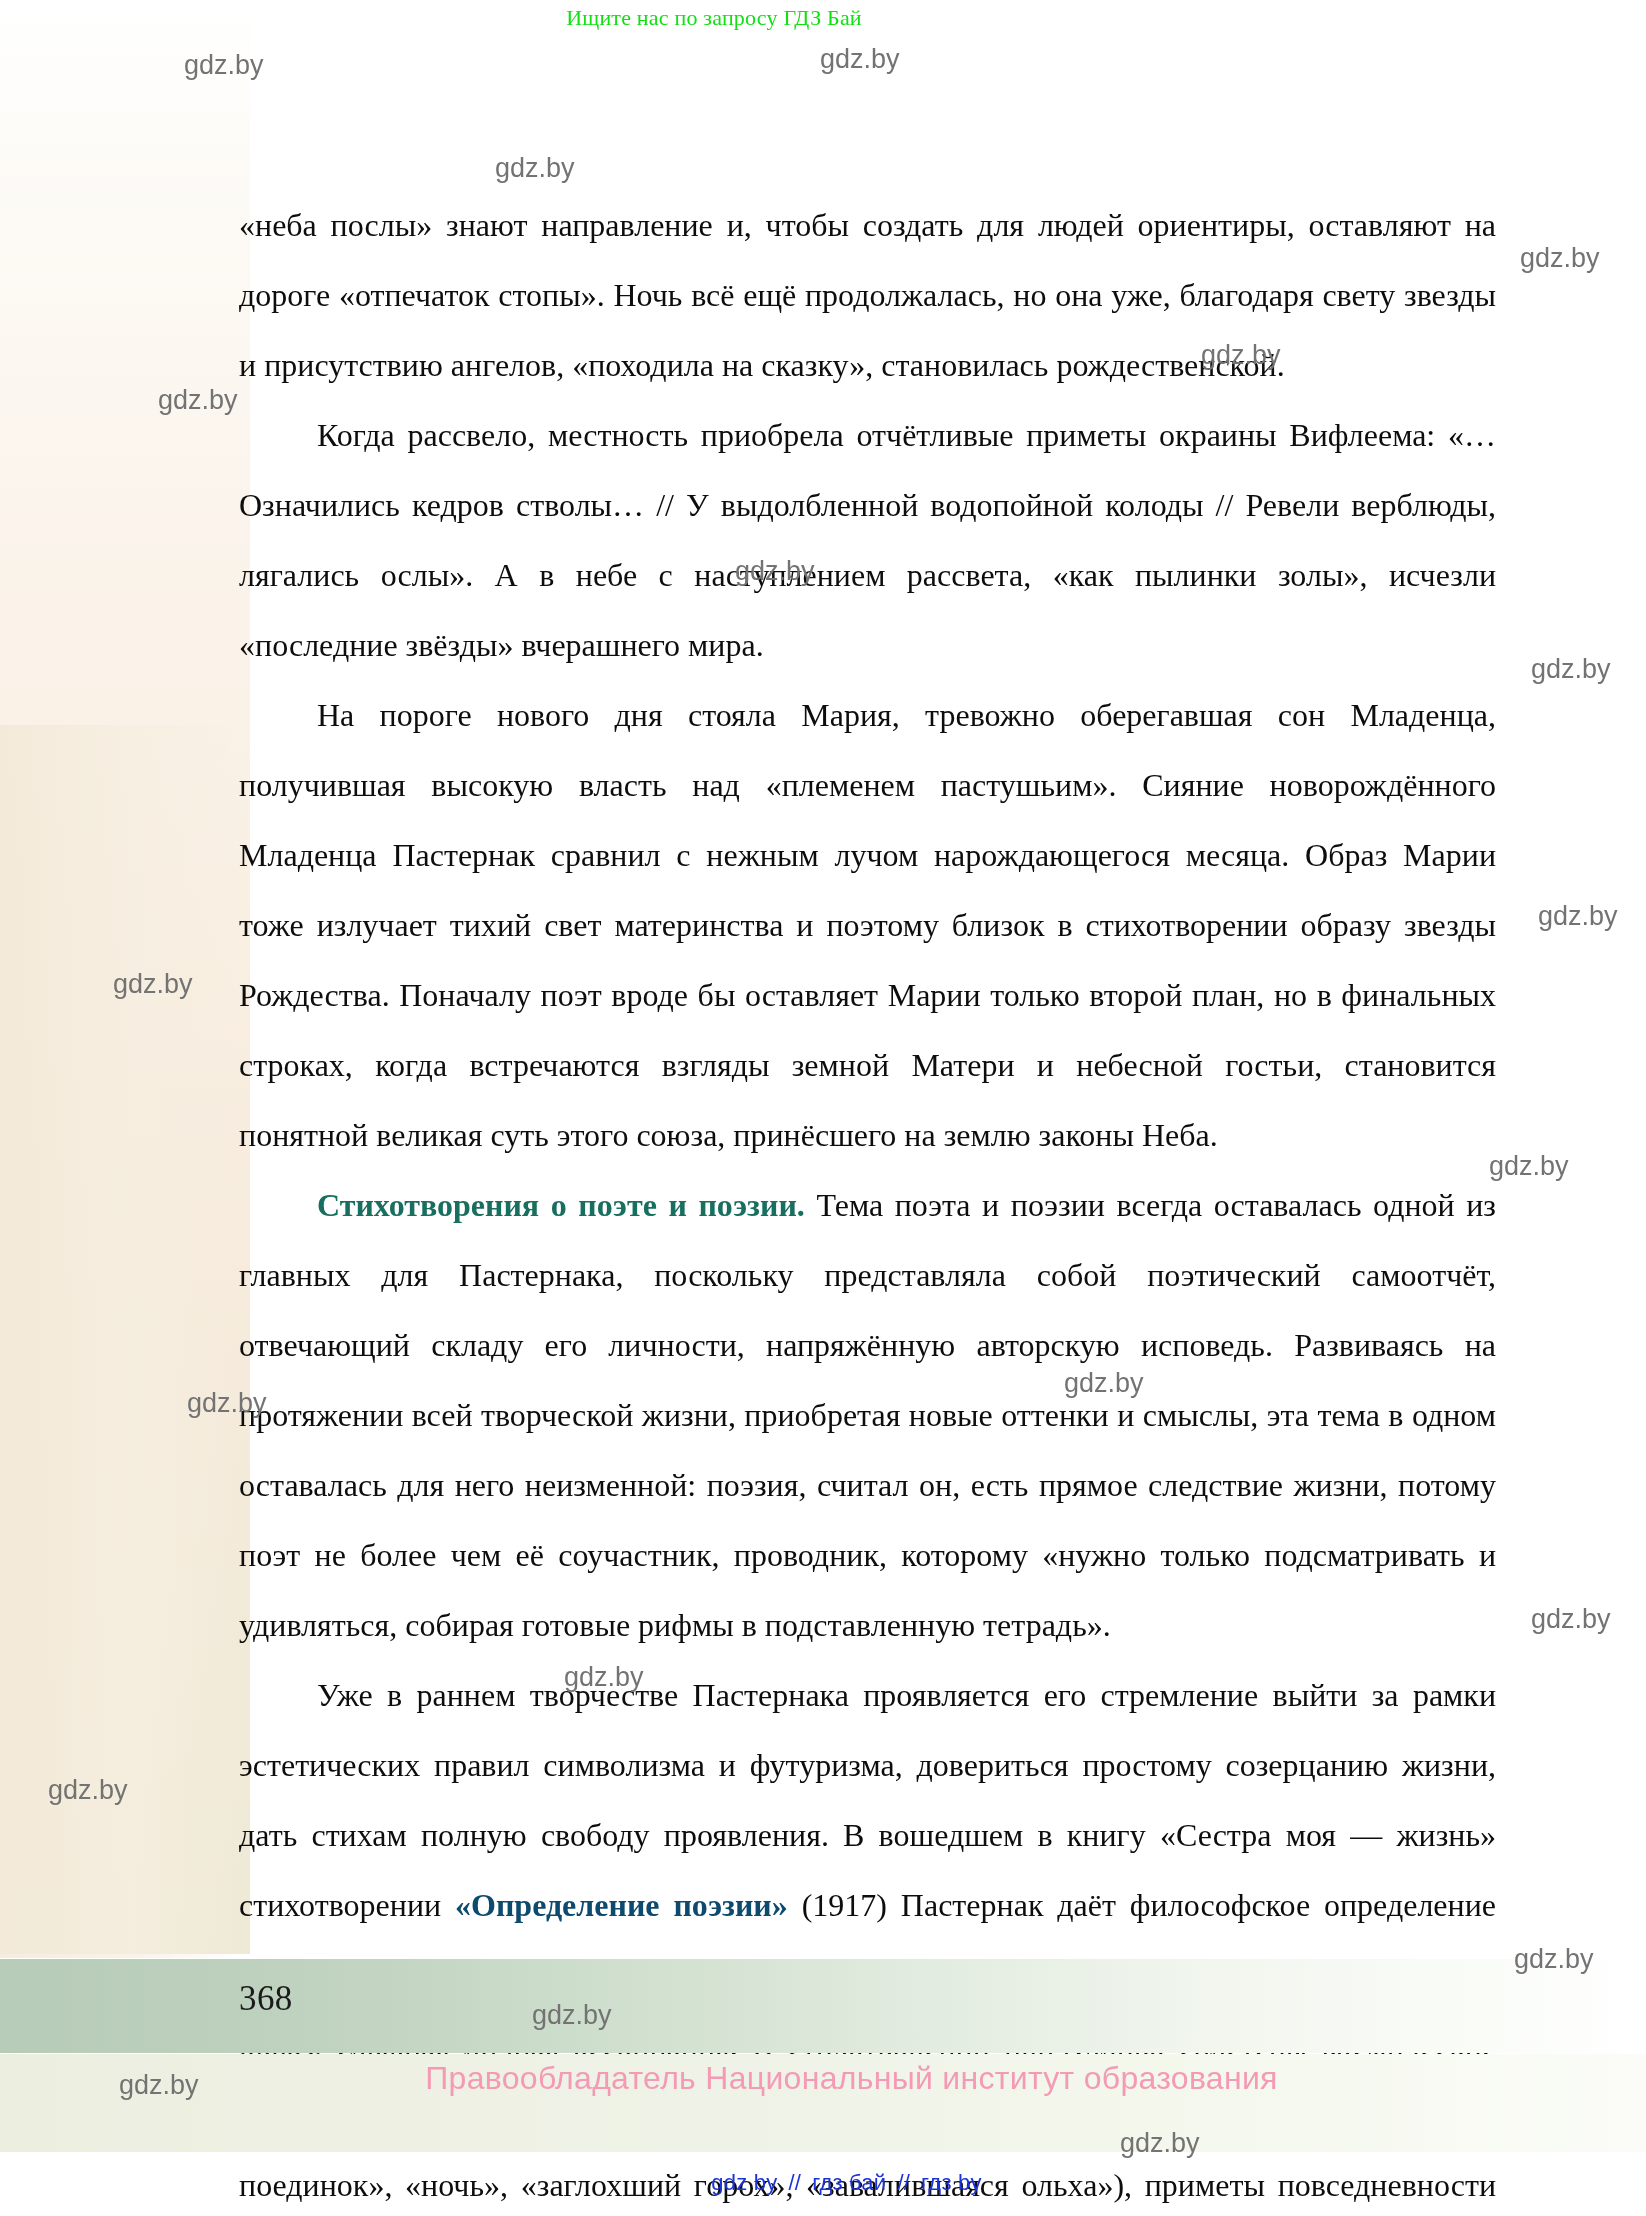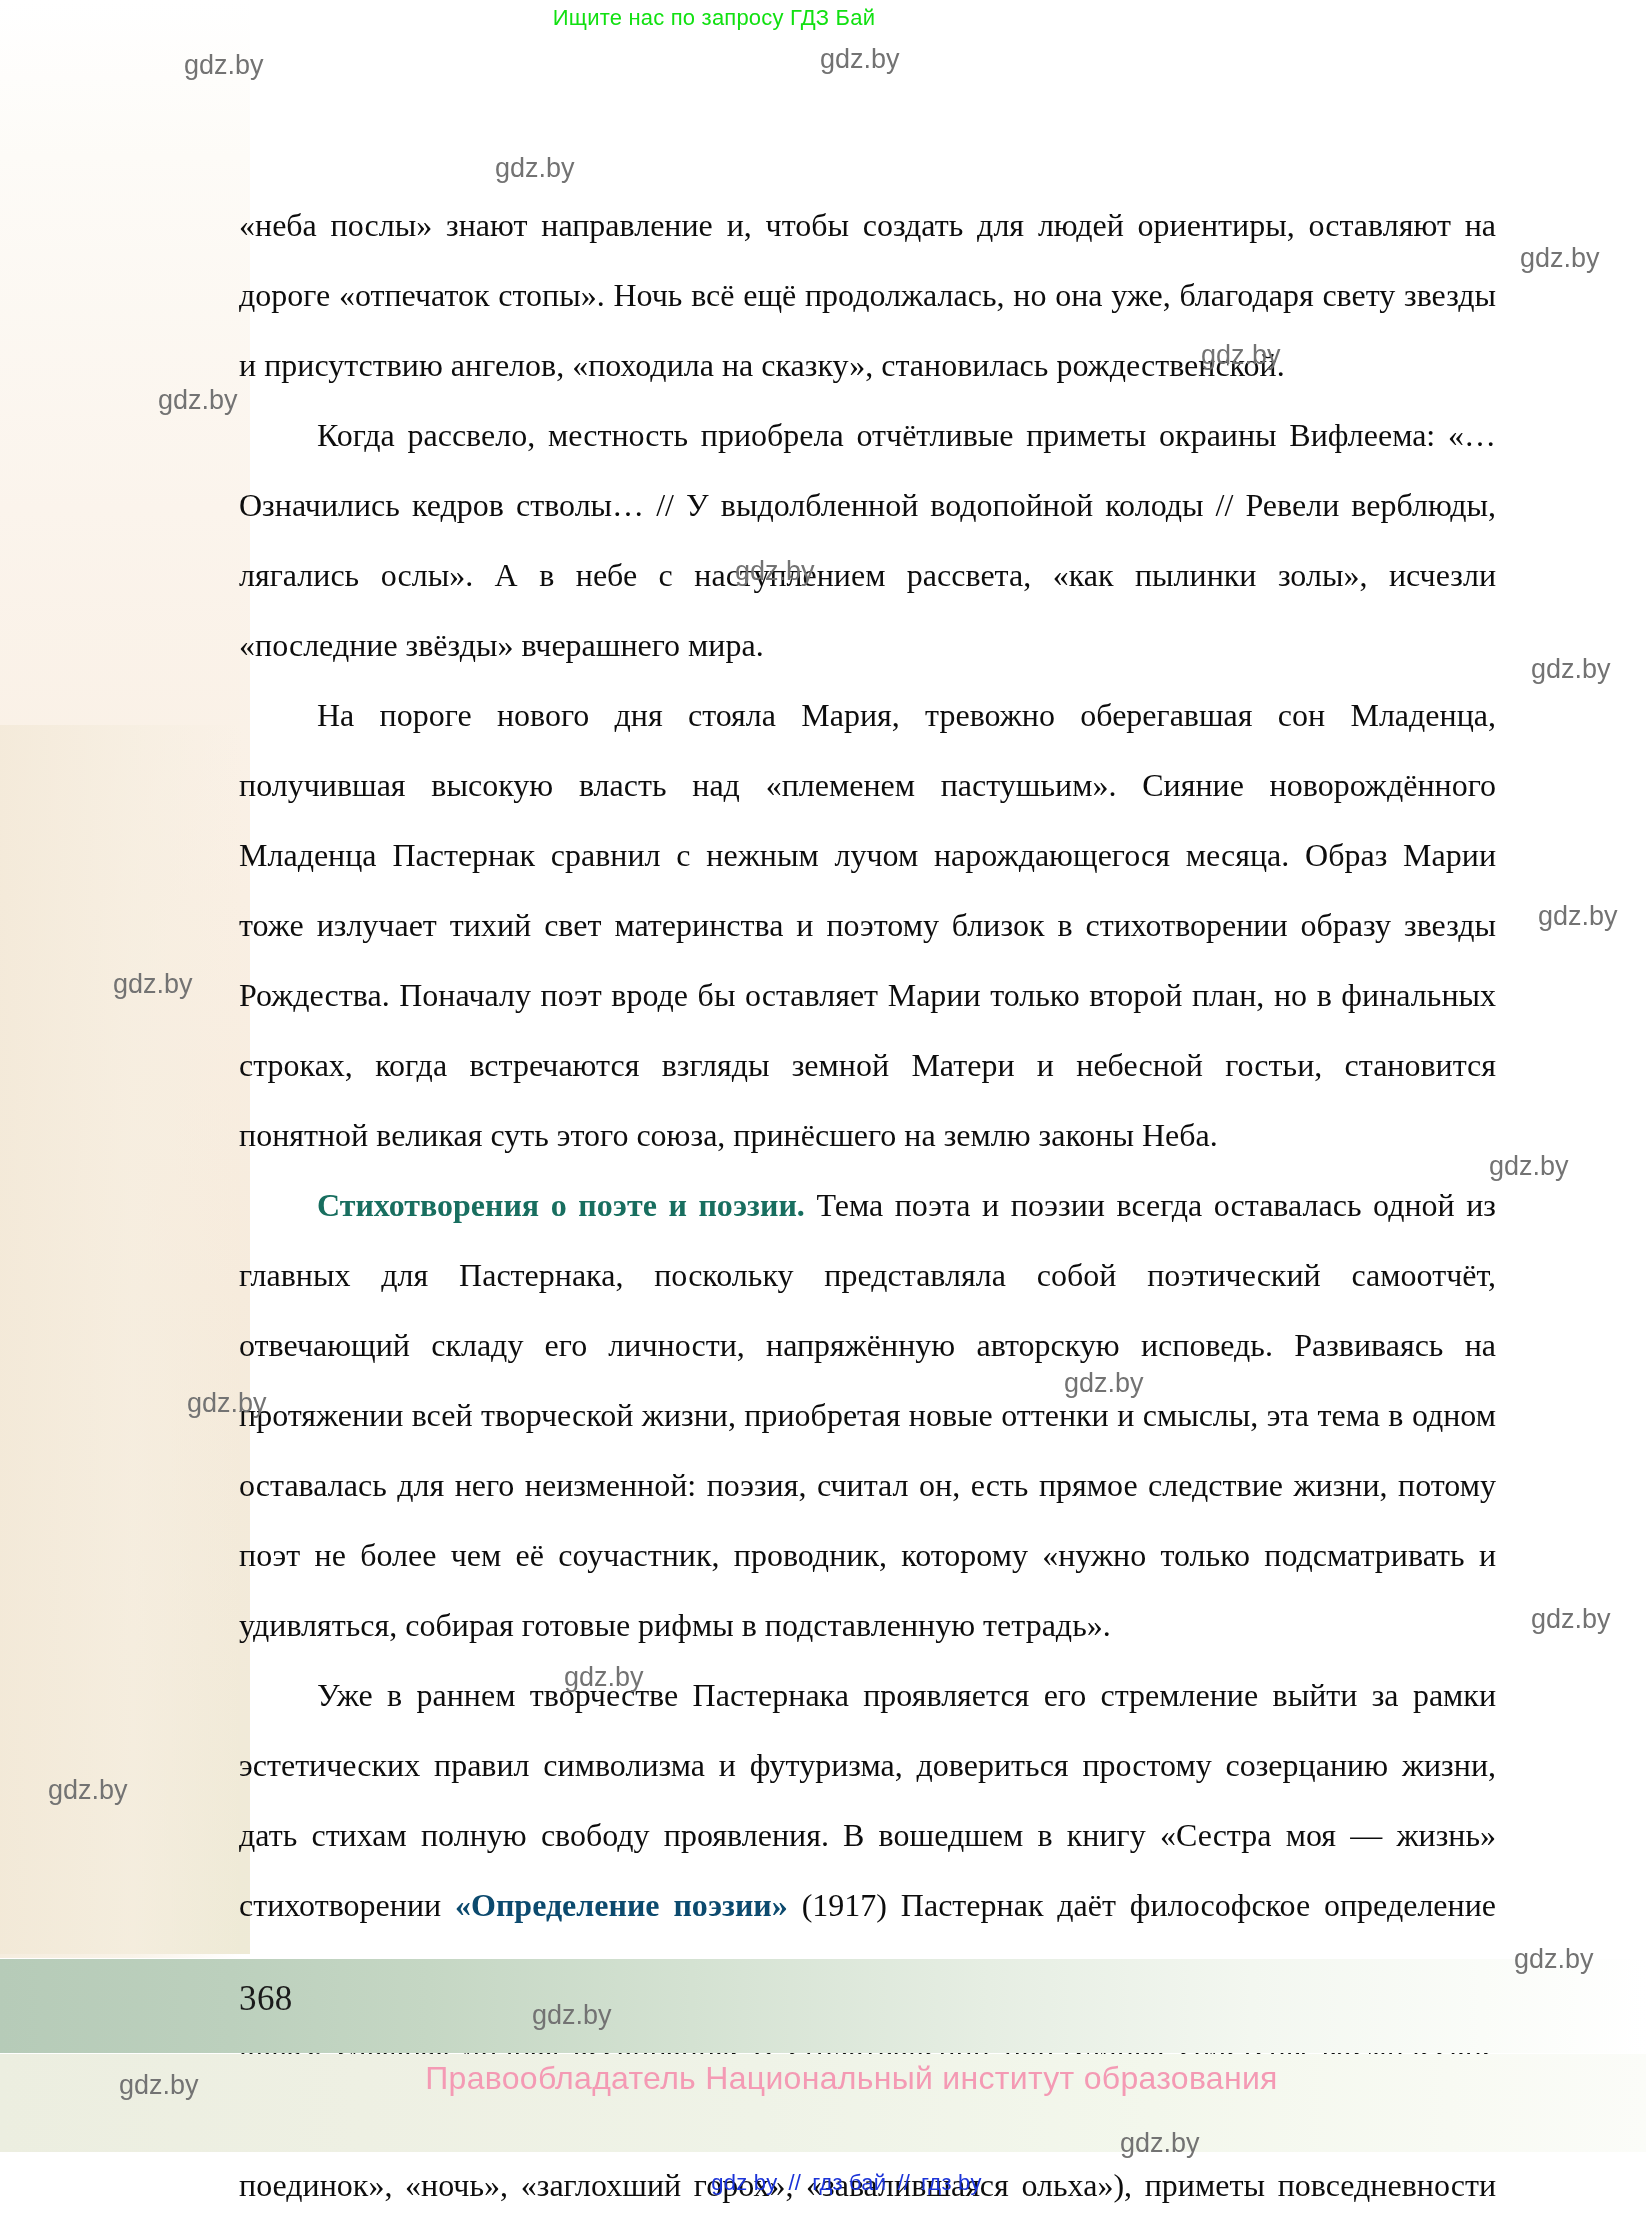--- a/index.html
+++ b/index.html
@@ -87,21 +87,21 @@
     letter-spacing: 0.4px;
   }
 
   
   .top-banner {
     position: absolute;
     left: 0;
     top: 4.8px;
     width: 1428px;
     text-align: center;
-    font-family: Liberation Sans, sans-serif;
+    font-family: Liberation Serif, serif;
     font-size: 22px;
     color: #11e011;
     letter-spacing: 0.2px;
   }
 
   
   .footer-links {
     position: absolute;
     left: 0;
     top: 2170px;

